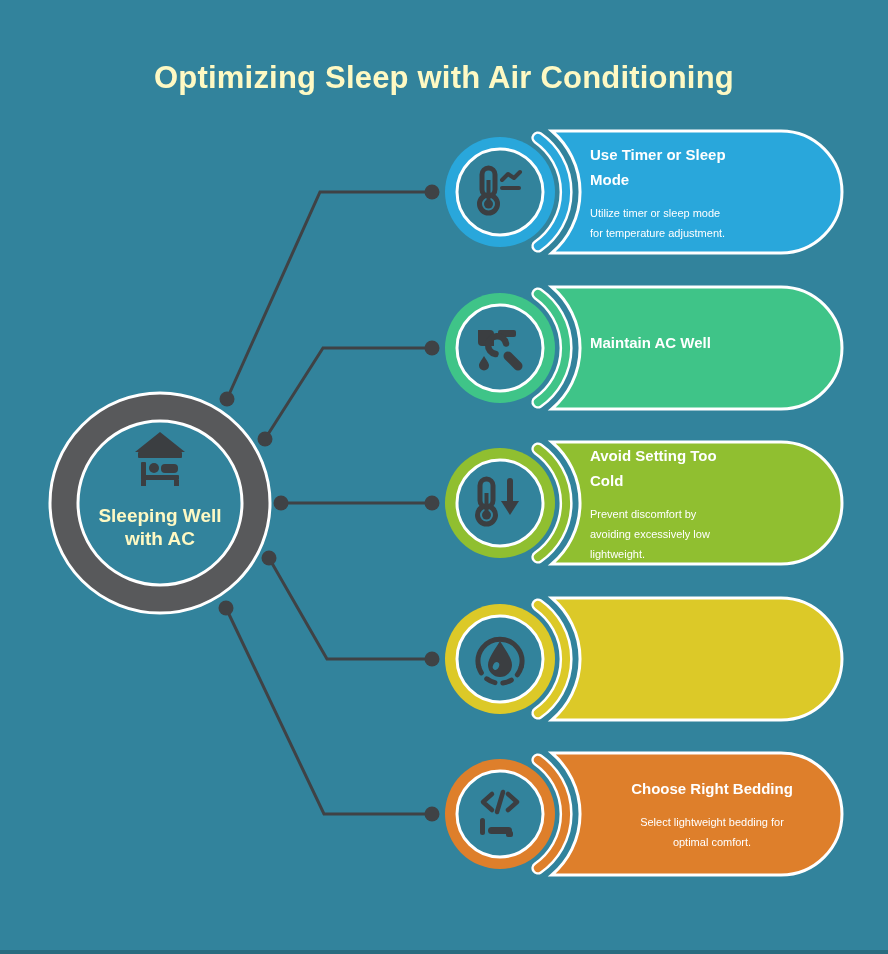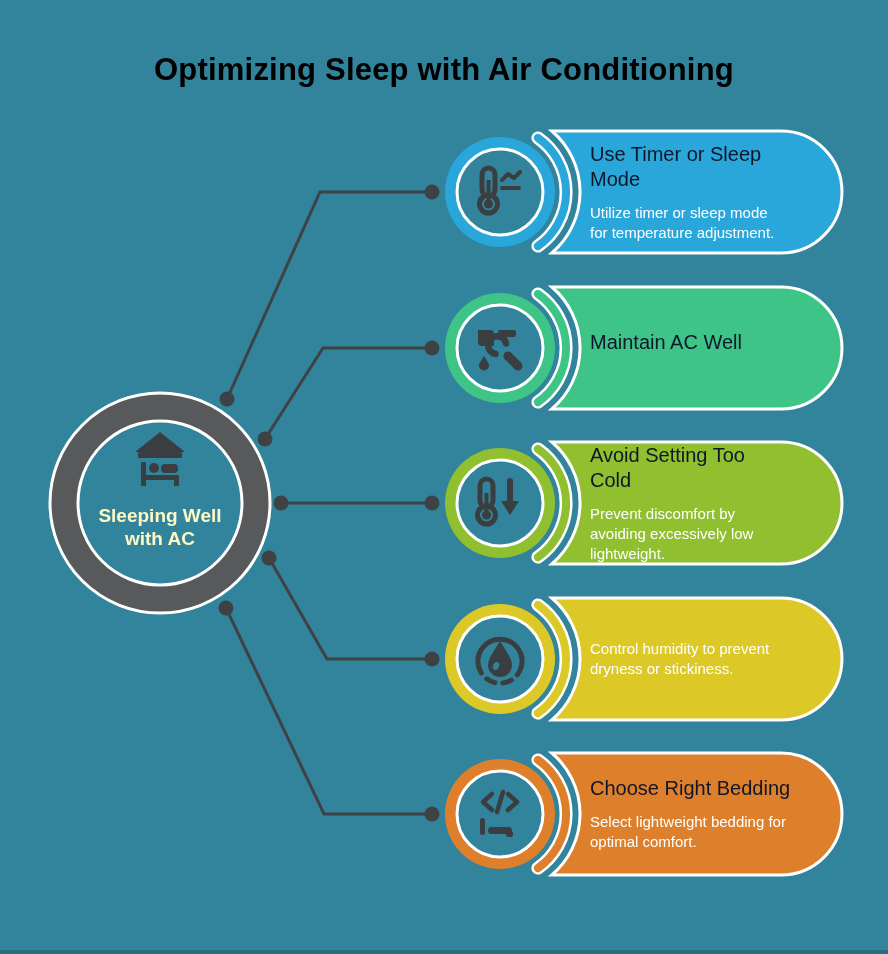--- a/index.html
+++ b/index.html
@@ -9,23 +9,23 @@
     position: relative;
     width: 888px;
     height: 954px;
     background: var(--bg);
     overflow: hidden;
   }
 
   .title {
     position: absolute;
     top: 48px; left: 0; right: 0;
-    margin: 4px;
+    margin: 12px;
     text-align: center;
-    color: #000000;
+    color: #fef9c3;
     font-size: 31px;
     font-weight: 700;
     letter-spacing: 0.2px;
   }
 
   
   .connectors {
     position: absolute;
     top: 0; left: 0;
     pointer-events: none;
@@ -60,30 +60,30 @@
 
   .icon-fill { fill: var(--ink); }
   .icon-stroke { fill: none; stroke: var(--ink); stroke-linecap: round; stroke-linejoin: round; }
   .bg-fill { fill: var(--bg); }
 
   .card-text {
     position: absolute; left: 152px; right: 14px; top: 0; bottom: 0;
     display: flex; flex-direction: column; justify-content: center;
   }
   .card-title {
-    color: #0f172a;
-    font-size: 20px;
+    color: #ffffff;
+    font-size: 15px;
     line-height: 25px;
-    font-weight: 400;
+    font-weight: 700;
     white-space: pre-line;
     margin-bottom: 11px;
   }
   .card-desc {
     color: #fff;
-    font-size: 15px;
+    font-size: 11px;
     line-height: 20px;
     white-space: pre-line;
   }
 
   .bottom-edge {
     position: absolute; left: 0; right: 0; bottom: 0; height: 4px;
     background: rgba(0,0,0,0.18);
   }
 </style>
 </head>
@@ -211,26 +211,24 @@
       <circle class="badge-outer" cx="62" cy="68" r="55"></circle>
       <circle class="badge-inner" cx="62" cy="68" r="43"></circle>
       <g transform="translate(34,40)">
         <path class="icon-fill" d="M28 10 C 24 17 16 27 16 34 a12 12 0 0 0 24 0 C 40 27 32 17 28 10 z"></path>
         <ellipse class="bg-fill" cx="24" cy="35" rx="3" ry="4" transform="rotate(25 24 35)"></ellipse>
         <path class="icon-stroke" stroke-width="5" d="M6.7 35.7 A22 22 0 1 1 49.3 35.7"></path>
         <path class="icon-stroke" stroke-width="5" stroke-dasharray="9 8" d="M49.3 35.7 A22 22 0 0 1 6.7 35.7"></path>
       </g>
     </svg>
     <div class="card-text">
-      <div class="card-desc">Control humidity to prevent
-dryness or stickiness.</div>
-    </div>
-  </div>
-
-  <div class="card" style="top: 746px; --accent: #DE7F2B;">
+    </div>
+  </div>
+
+  <div class="card" style="top: 746px; text-align: center; --accent: #DE7F2B;">
     <svg class="card-shape" width="410" height="136" viewBox="0 0 410 136">
       <path class="pill" d="M 113.8 7 L 343 7 A 61 61 0 0 1 343 129 L 113.8 129 A 80 80 0 0 0 113.8 7 Z"></path>
       <path class="crescent-outline" d="M 99.9 13.9 A 66 66 0 0 1 99.9 122.1"></path>
       <path class="crescent" d="M 99.9 13.9 A 66 66 0 0 1 99.9 122.1"></path>
       <circle class="badge-outer" cx="62" cy="68" r="55"></circle>
       <circle class="badge-inner" cx="62" cy="68" r="43"></circle>
       <g transform="translate(34,40)">
         <path class="icon-stroke" stroke-width="4.5" d="M20 8 L11 16 L20 24"></path>
         <path class="icon-stroke" stroke-width="4.5" d="M36 8 L45 16 L36 24"></path>
         <path class="icon-stroke" stroke-width="4.5" d="M31 6 L25 26"></path>

